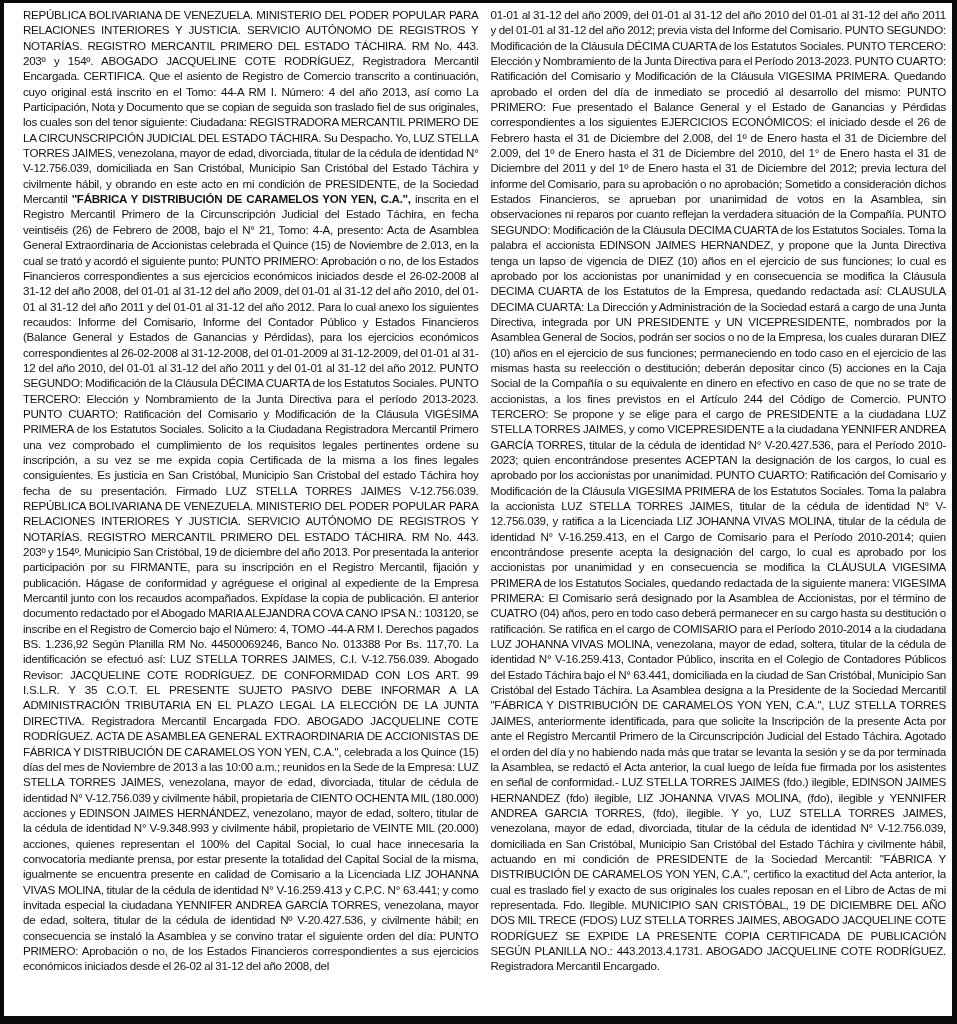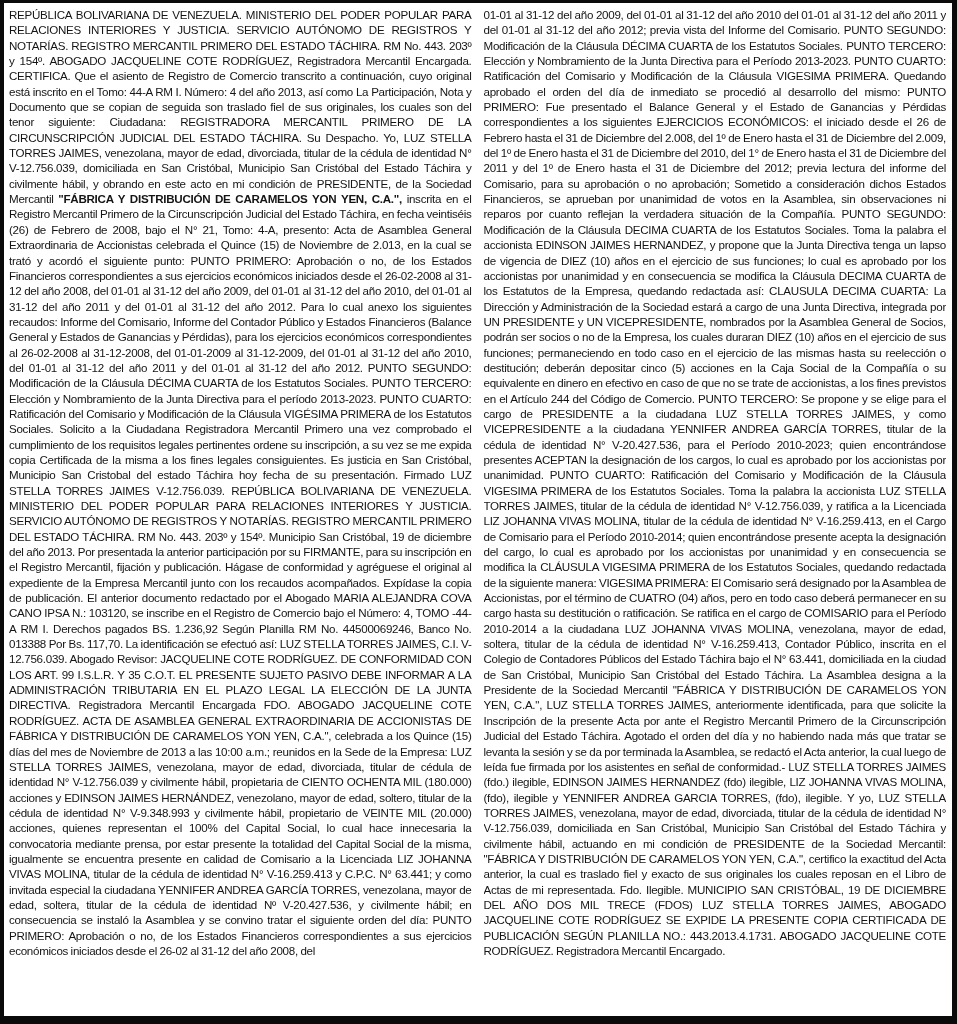--- a/index.html
+++ b/index.html
@@ -10,21 +10,21 @@
   .page {
     position: relative;
     width: 957px;
     height: 1024px;
     box-sizing: border-box;
     background: #ffffff;
     border-top: 3px solid #0a0a0a;
     border-left: 4px solid #0a0a0a;
     border-right: 5px solid #0a0a0a;
     border-bottom: 8px solid #0a0a0a;
-    padding: 4px 6px 6px 5px;
+    padding: 4px 6px 6px 19px;
     overflow: hidden;
     font-family: "Liberation Sans", "DejaVu Sans", sans-serif;
   }
   .columns {
     display: flex;
     gap: 12px;
     height: 100%;
   }
   .col {
     flex: 1 1 0;

